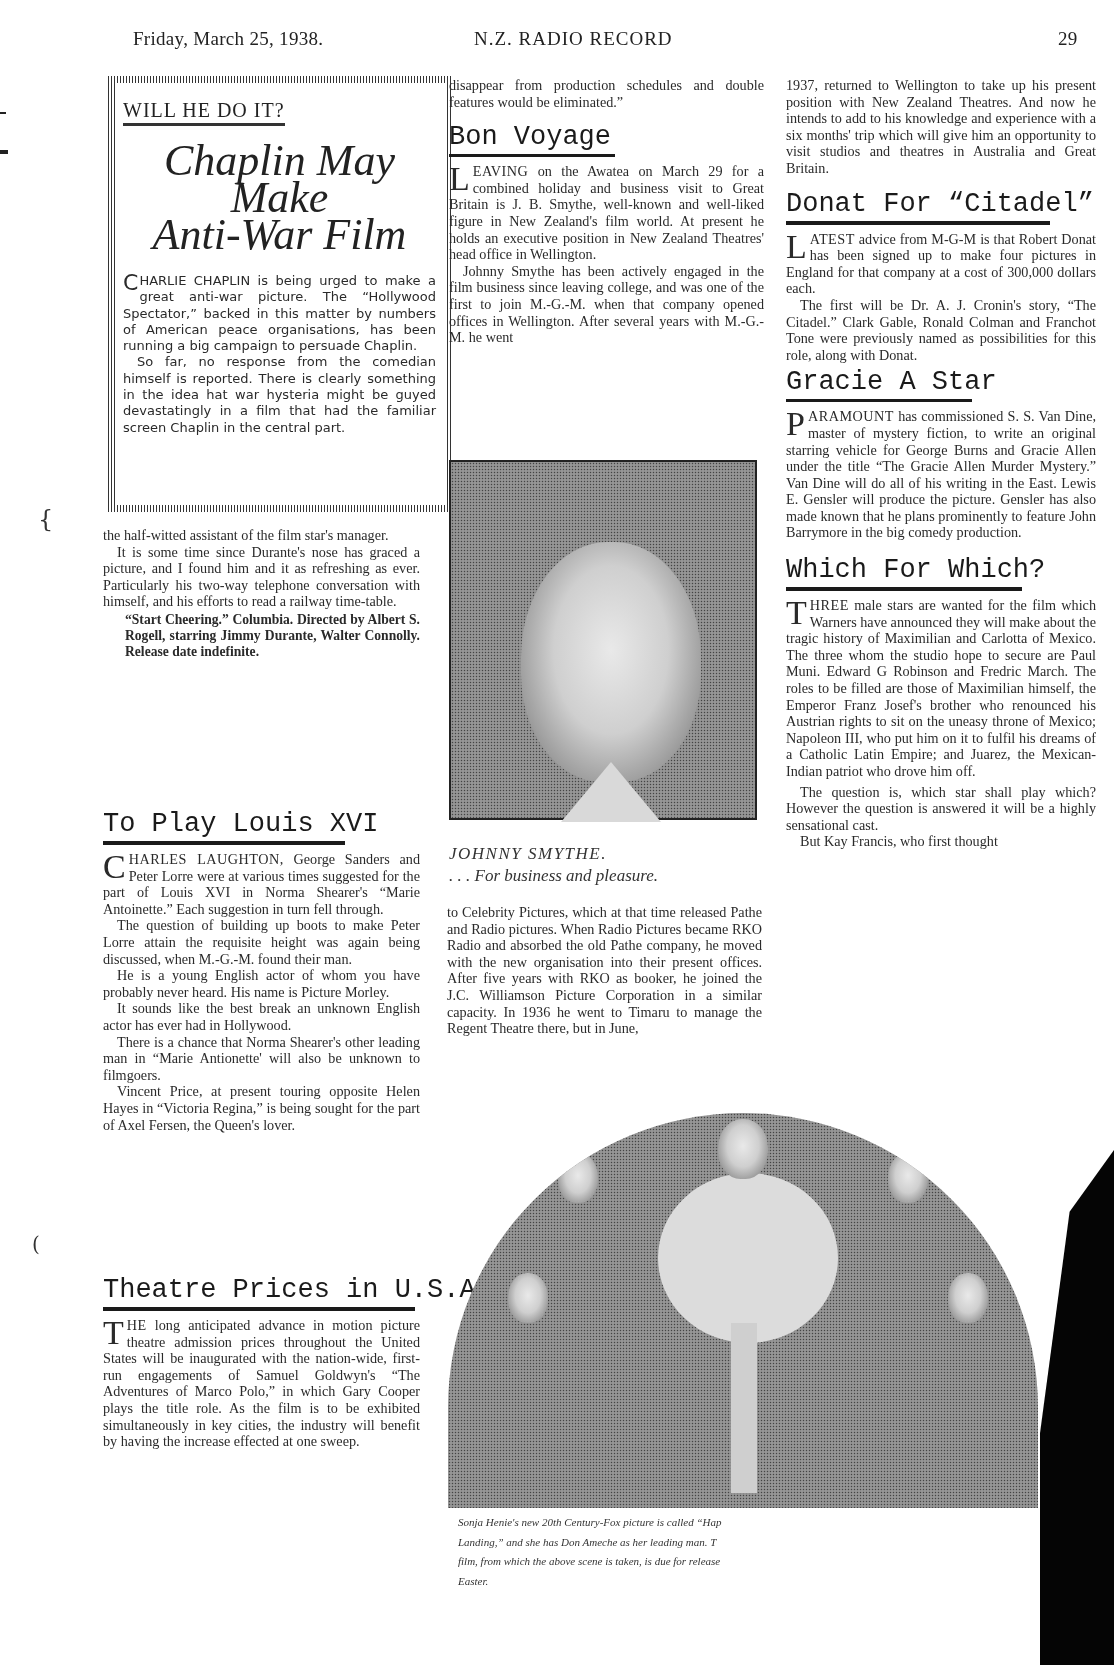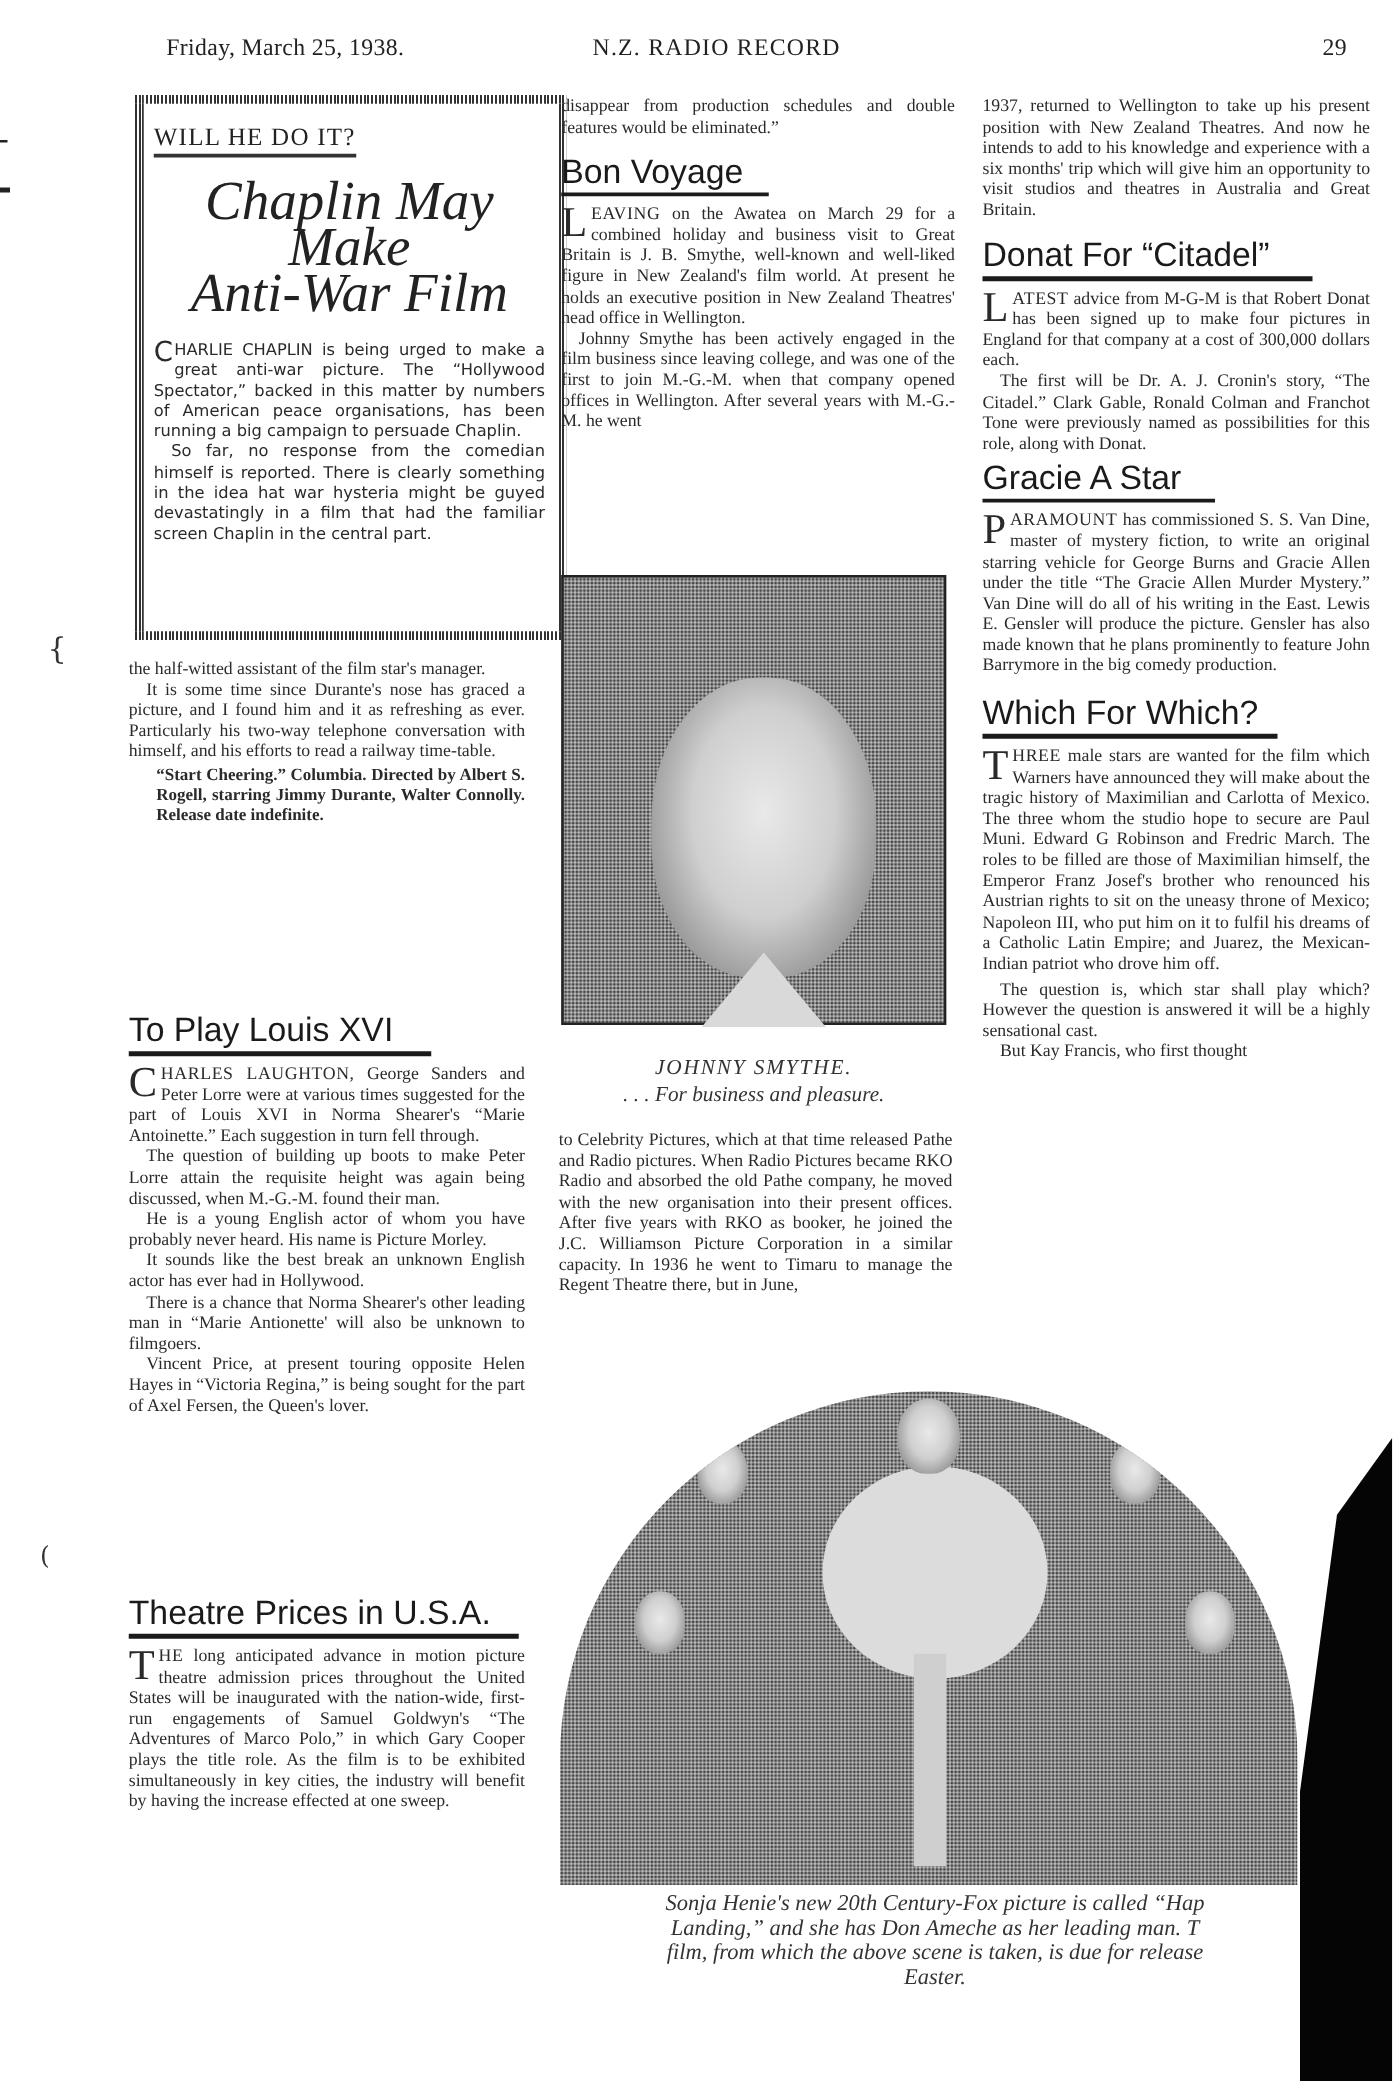--- a/index.html
+++ b/index.html
@@ -15,21 +15,21 @@
   .hdr-page { left: 1058px; }
 
   
   .body-text { font-family: "Liberation Serif", serif; font-size: 14.2px; line-height: 16.6px; color: #2a2a2a; text-align: justify; }
   .body-text p { text-indent: 14px; }
   .body-text p.noindent { text-indent: 0; }
 
   .dropcap { float: left; font-size: 34px; line-height: 28px; margin: 2px 3px 0 0; font-family: "Liberation Serif", serif; }
   .smallcaps { font-variant: small-caps; letter-spacing: 0.5px; }
 
-  .headline { font-family: Liberation Sans, sans-serif; font-size: 27px; line-height: 30px; color: #1a1a1a; white-space: nowrap; }
+  .headline { font-family: Liberation Mono, monospace; font-size: 27px; line-height: 30px; color: #1a1a1a; white-space: nowrap; }
   .headline-rule { height: 4px; background: #1a1a1a; margin: 2px 0 6px 0; }
 
   
   .box { position: absolute; left: 108px; top: 76px; width: 345px; height: 436px;
          border: 7px solid transparent;
          border-image: repeating-linear-gradient(90deg, #333 0 1.5px, #fff 1.5px 3px) 7;
          padding: 16px 10px 8px 8px; }
   .box-kicker { font-family: "Liberation Serif", serif; font-size: 20px; letter-spacing: 1px; color: #222; display: inline-block; border-bottom: 3px solid #333; padding-bottom: 1px; }
   .box-title { font-family: "Liberation Serif", serif; font-style: italic; font-size: 44px; line-height: 37px; text-align: center; margin-top: 16px; color: #222; }
   .box-body { font-family: "DejaVu Sans", sans-serif; font-size: 13px; line-height: 16.3px; margin-top: 20px; text-align: justify; color: #2a2a2a; }
@@ -39,21 +39,21 @@
 
   .credit { font-weight: bold; font-size: 13.6px; line-height: 15.8px; margin: 2px 0 0 22px; text-align: justify; }
 
   
   .photo { position: absolute; background-color: #8a8a8a;
            background-image: radial-gradient(#444 0.9px, transparent 1px), radial-gradient(#bbb 0.9px, transparent 1px);
            background-size: 3px 3px, 3px 3px; background-position: 0 0, 1.5px 1.5px; }
   .photo-frame { border: 2px solid #222; }
   .face { position: absolute; border-radius: 48% 48% 45% 45%; background: radial-gradient(ellipse at 50% 45%, #e9e9e9 0%, #cfcfcf 45%, #9a9a9a 75%, transparent 80%); }
   .arch { position: absolute; left: 448px; top: 1113px; width: 590px; height: 395px; border-radius: 300px 300px 0 0; overflow: hidden; }
-  .caption { font-family: "Liberation Serif", serif; font-style: italic; text-align: center; color: #333; }
+  .caption { font-family: "Liberation Serif", serif; font-style: italic; text-align: left; color: #333; }
 
   .black-edge { position: absolute; background: #050505; }
   .mark { position: absolute; font-family: "DejaVu Serif", serif; color: #333; }
 </style>
 </head>
 <body>
 
 <div class="hdr hdr-date">Friday, March 25, 1938.</div>
 <div class="hdr hdr-title">N.Z. RADIO RECORD</div>
 <div class="hdr hdr-page">29</div>
@@ -165,20 +165,20 @@
 <div class="arch photo">
   <div class="abs" style="left:210px;top:60px;width:180px;height:170px;border-radius:50%;background:#dcdcdc;"></div>
   <div class="face" style="left:270px;top:6px;width:50px;height:60px;"></div>
   <div class="face" style="left:110px;top:40px;width:40px;height:50px;"></div>
   <div class="face" style="left:440px;top:40px;width:40px;height:50px;"></div>
   <div class="face" style="left:60px;top:160px;width:40px;height:50px;"></div>
   <div class="face" style="left:500px;top:160px;width:40px;height:50px;"></div>
   <div class="abs" style="left:283px;top:210px;width:26px;height:170px;background:#cfcfcf;"></div>
 </div>
 
-<div class="abs caption" style="left:458px;top:1513px;width:580px;font-size:18px;line-height:19.5px;">
+<div class="abs caption" style="left:458px;top:1513px;width:580px;font-size:11px;line-height:19.5px;">
   <div>Sonja Henie's new 20th Century-Fox picture is called “Hap</div>
   <div>Landing,” and she has Don Ameche as her leading man.  T</div>
   <div>film, from which the above scene is taken, is due for release</div>
   <div>Easter.</div>
 </div>
 
 <div class="black-edge" style="left:1040px;top:1150px;width:74px;height:515px;clip-path:polygon(100% 0,100% 100%,0 100%,0 55%,40% 12%);"></div>
 
 </body></html>

